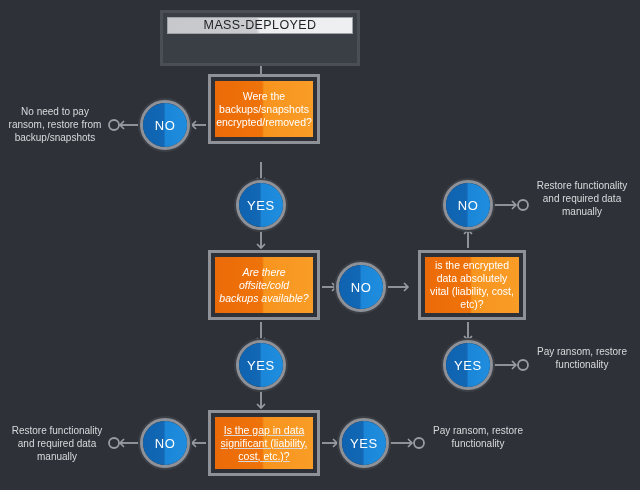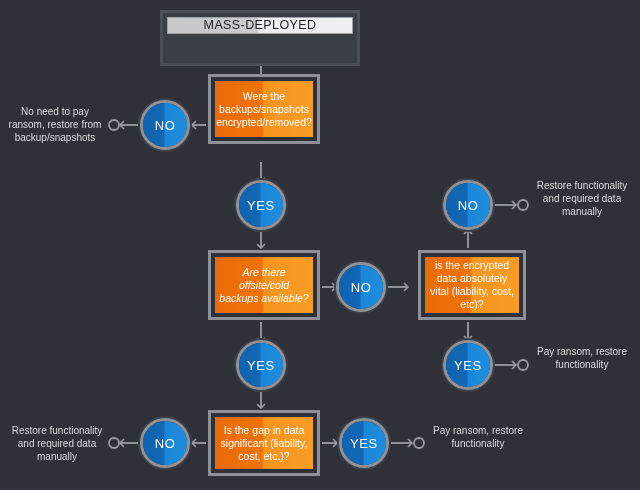--- a/index.html
+++ b/index.html
@@ -138,21 +138,21 @@
     </div>
 
     <div class="node pbox-frame" style="left:208px;top:250px;width:112px;height:70px;font-style:italic;">
       <div class="pbox">Are there offsite/cold backups available?</div>
     </div>
 
     <div class="node pbox-frame" style="left:418px;top:250px;width:108px;height:70px;">
       <div class="pbox">is the encrypted data absolutely vital (liability, cost, etc)?</div>
     </div>
 
-    <div class="node pbox-frame" style="left:208px;top:410px;width:112px;height:66px;">
+    <div class="node pbox-frame" style="left:208px;top:410px;width:112px;height:66px;text-decoration:underline;">
       <div class="pbox">Is the gap in data significant (liability, cost, etc.)?</div>
     </div>
 
     <div class="node circ" style="left:140px;top:100px;width:50px;height:50px;">
       <div class="inner">NO</div>
     </div>
 
     <div class="node circ" style="left:236px;top:180px;width:50px;height:50px;">
       <div class="inner">YES</div>
     </div>

